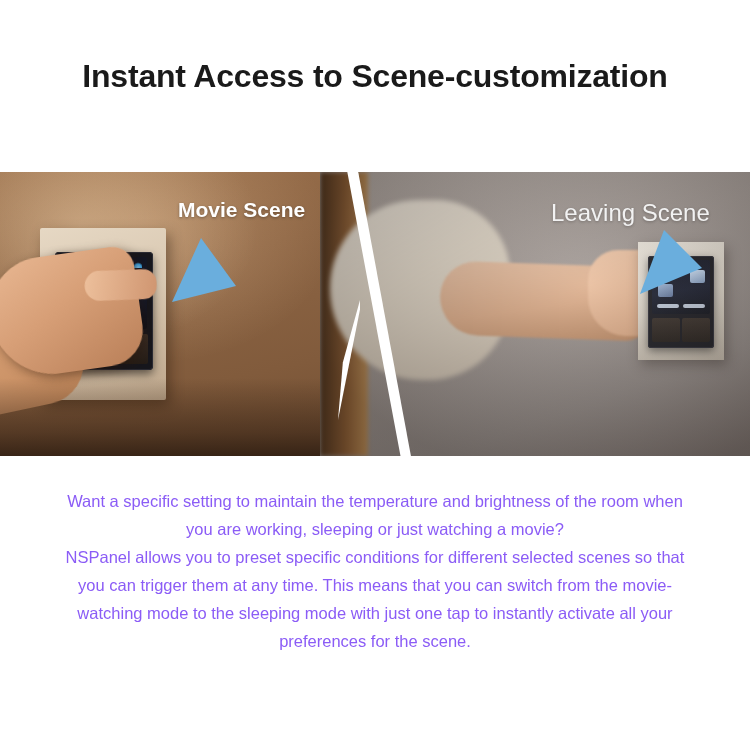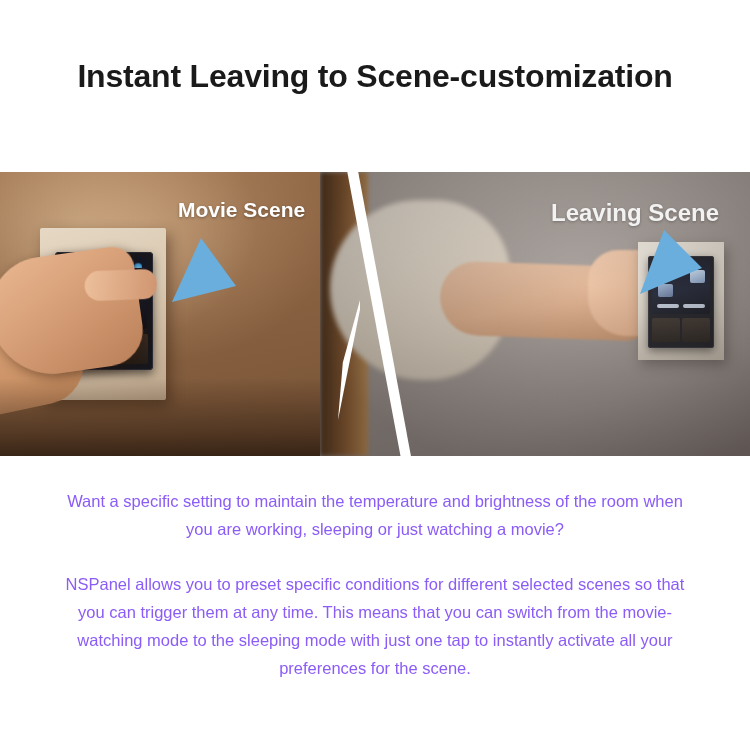--- a/index.html
+++ b/index.html
@@ -203,42 +203,42 @@
 
   
   .label-movie{
     position:absolute;left:178px;top:198px;
     font-size:21px;font-weight:bold;color:#ffffff;
     text-shadow:0 1px 3px rgba(0,0,0,.35);
     white-space:nowrap;
   }
   .label-leaving{
     position:absolute;left:551px;top:199px;
-    font-size:24px;font-weight:700;color:#f2f2f2;
+    font-size:24px;font-weight:400;color:#f2f2f2;
     text-shadow:0 1px 3px rgba(0,0,0,.28);
     white-space:nowrap;
   }
   .arrow{position:absolute;}
   .arrow svg{display:block;}
 
   
   .body-copy{
     position:absolute;left:60px;top:487px;width:630px;
     text-align:center;color:#8b5cf6;
     font-size:16.5px;line-height:28px;
   }
   .body-copy p{margin:0;}
-  .body-copy p.p2{margin-top:27px;}
+  .body-copy p.p2{}
 </style>
 </head>
 <body>
 
 <div class="page">
 
-  <div class="title">Instant Leaving to Scene-customization</div>
+  <div class="title">Instant Access to Scene-customization</div>
 
   <div class="banner">
 
     <div class="photo-left">
       <div class="left-warmglow"></div>
       <div class="left-doorframe"></div>
       <div class="left-doorframe2"></div>
 
       <div class="plate-l"></div>
       <div class="panel-l">

